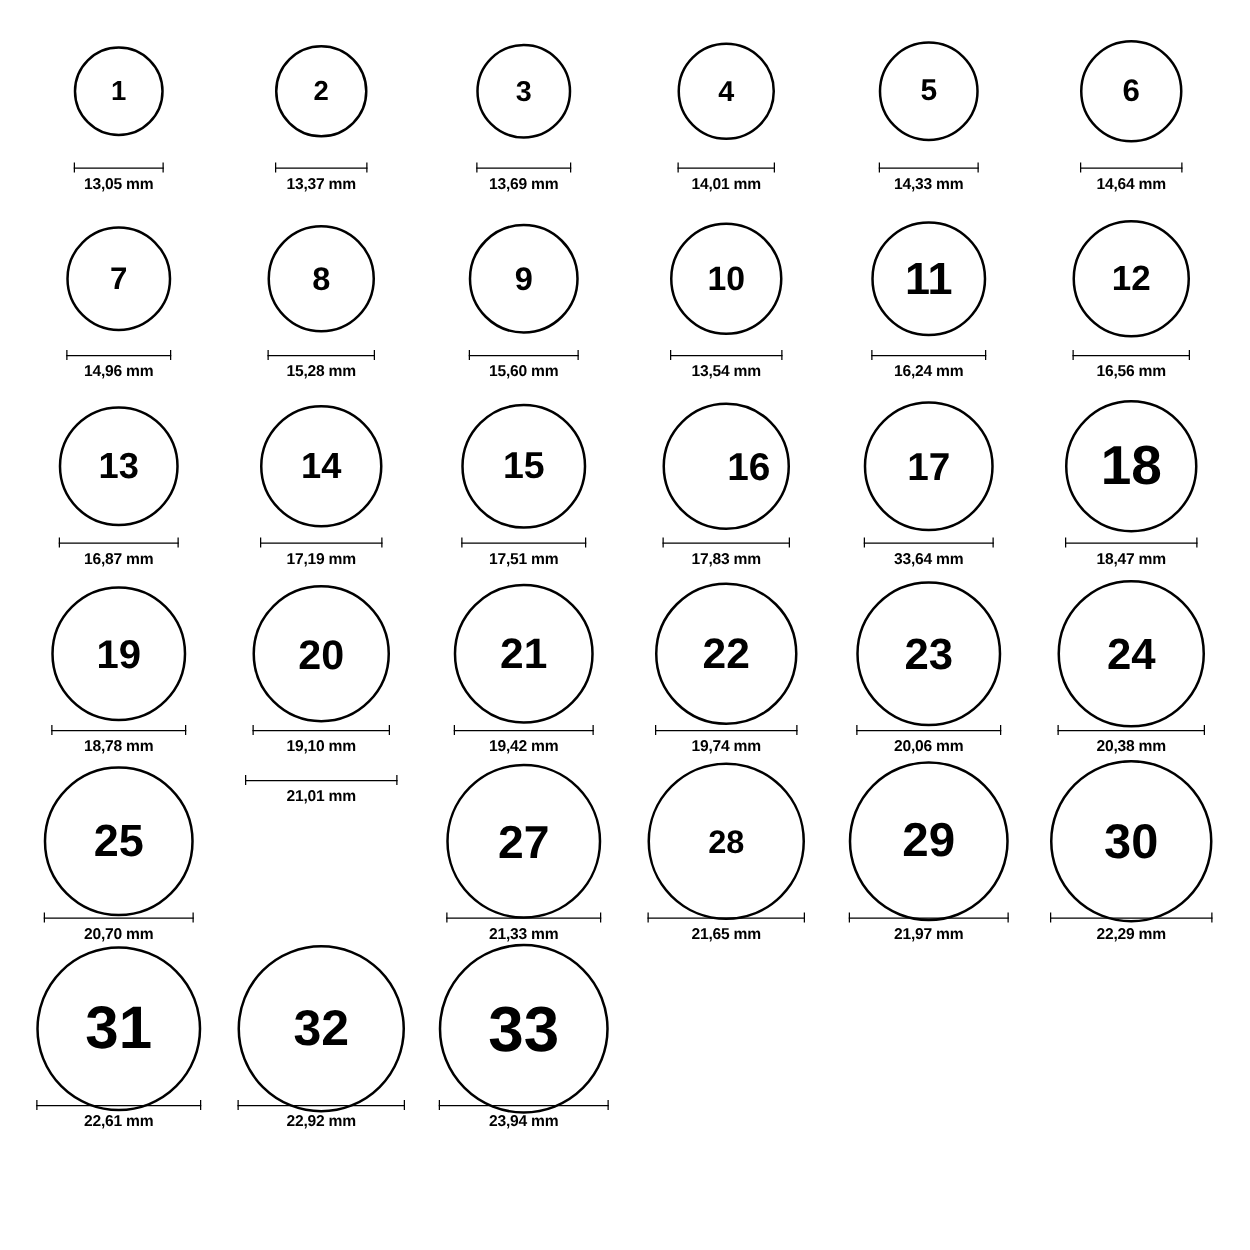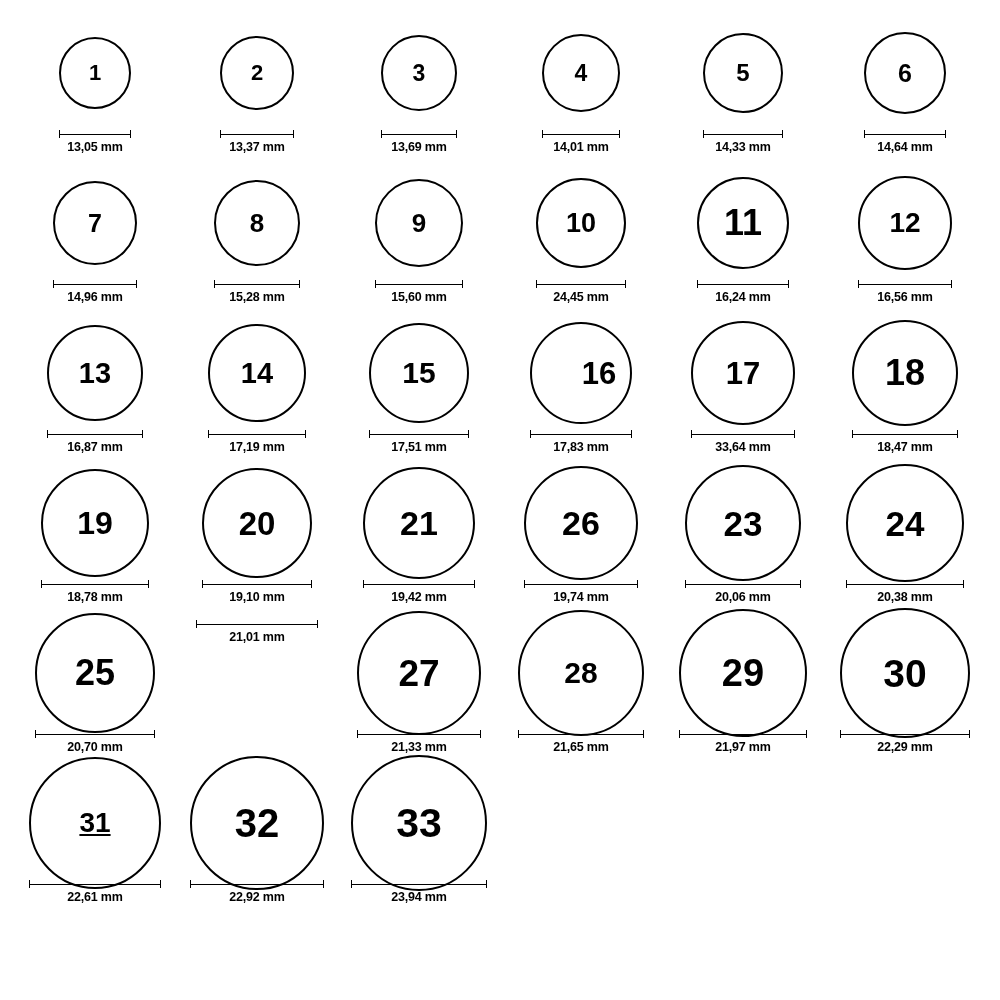--- a/index.html
+++ b/index.html
@@ -221,21 +221,21 @@
         <div class="circle-wrap">
           <div class="circle" style="width: 90px; height: 90px;">
             <span class="size-num" style="font-size: 27px;">10</span>
           </div>
         </div>
         <div class="measure">
           <div class="bar" style="width: 90px;">
             <div class="line"></div>
           </div>
         </div>
-        <div class="mm-label">24,45 mm</div>
+        <div class="mm-label">13,54 mm</div>
       </div>
       <div class="cell">
         <div class="circle-wrap">
           <div class="circle" style="width: 92px; height: 92px;">
             <span class="size-num" style="font-size: 36px;">11</span>
           </div>
         </div>
         <div class="measure">
           <div class="bar" style="width: 92px;">
             <div class="line"></div>
@@ -317,21 +317,21 @@
         <div class="measure">
           <div class="bar" style="width: 104px;">
             <div class="line"></div>
           </div>
         </div>
         <div class="mm-label">33,64 mm</div>
       </div>
       <div class="cell">
         <div class="circle-wrap">
           <div class="circle" style="width: 106px; height: 106px;">
-            <span class="size-num" style="font-size: 36px;">18</span>
+            <span class="size-num" style="font-size: 44px;">18</span>
           </div>
         </div>
         <div class="measure">
           <div class="bar" style="width: 106px;">
             <div class="line"></div>
           </div>
         </div>
         <div class="mm-label">18,47 mm</div>
       </div>
       <div class="cell">
@@ -369,21 +369,21 @@
         <div class="measure">
           <div class="bar" style="width: 112px;">
             <div class="line"></div>
           </div>
         </div>
         <div class="mm-label">19,42 mm</div>
       </div>
       <div class="cell">
         <div class="circle-wrap">
           <div class="circle" style="width: 114px; height: 114px;">
-            <span class="size-num" style="font-size: 34px;">26</span>
+            <span class="size-num" style="font-size: 34px;">22</span>
           </div>
         </div>
         <div class="measure">
           <div class="bar" style="width: 114px;">
             <div class="line"></div>
           </div>
         </div>
         <div class="mm-label">19,74 mm</div>
       </div>
       <div class="cell">
@@ -442,21 +442,21 @@
         <div class="measure">
           <div class="bar" style="width: 124px;">
             <div class="line"></div>
           </div>
         </div>
         <div class="mm-label">21,33 mm</div>
       </div>
       <div class="cell">
         <div class="circle-wrap">
           <div class="circle" style="width: 126px; height: 126px;">
-            <span class="size-num" style="font-size: 30px;">28</span>
+            <span class="size-num" style="font-size: 26px;">28</span>
           </div>
         </div>
         <div class="measure">
           <div class="bar" style="width: 126px;">
             <div class="line"></div>
           </div>
         </div>
         <div class="mm-label">21,65 mm</div>
       </div>
       <div class="cell">
@@ -481,21 +481,21 @@
         <div class="measure">
           <div class="bar" style="width: 130px;">
             <div class="line"></div>
           </div>
         </div>
         <div class="mm-label">22,29 mm</div>
       </div>
       <div class="cell">
         <div class="circle-wrap">
           <div class="circle" style="width: 132px; height: 132px;">
-            <span class="size-num" style="font-size: 28px; text-decoration: underline;">31</span>
+            <span class="size-num" style="font-size: 48px;">31</span>
           </div>
         </div>
         <div class="measure">
           <div class="bar" style="width: 132px;">
             <div class="line"></div>
           </div>
         </div>
         <div class="mm-label">22,61 mm</div>
       </div>
       <div class="cell">
@@ -507,21 +507,21 @@
         <div class="measure">
           <div class="bar" style="width: 134px;">
             <div class="line"></div>
           </div>
         </div>
         <div class="mm-label">22,92 mm</div>
       </div>
       <div class="cell">
         <div class="circle-wrap">
           <div class="circle" style="width: 136px; height: 136px;">
-            <span class="size-num" style="font-size: 41px;">33</span>
+            <span class="size-num" style="font-size: 51px;">33</span>
           </div>
         </div>
         <div class="measure">
           <div class="bar" style="width: 136px;">
             <div class="line"></div>
           </div>
         </div>
         <div class="mm-label">23,94 mm</div>
       </div>
     </div>

